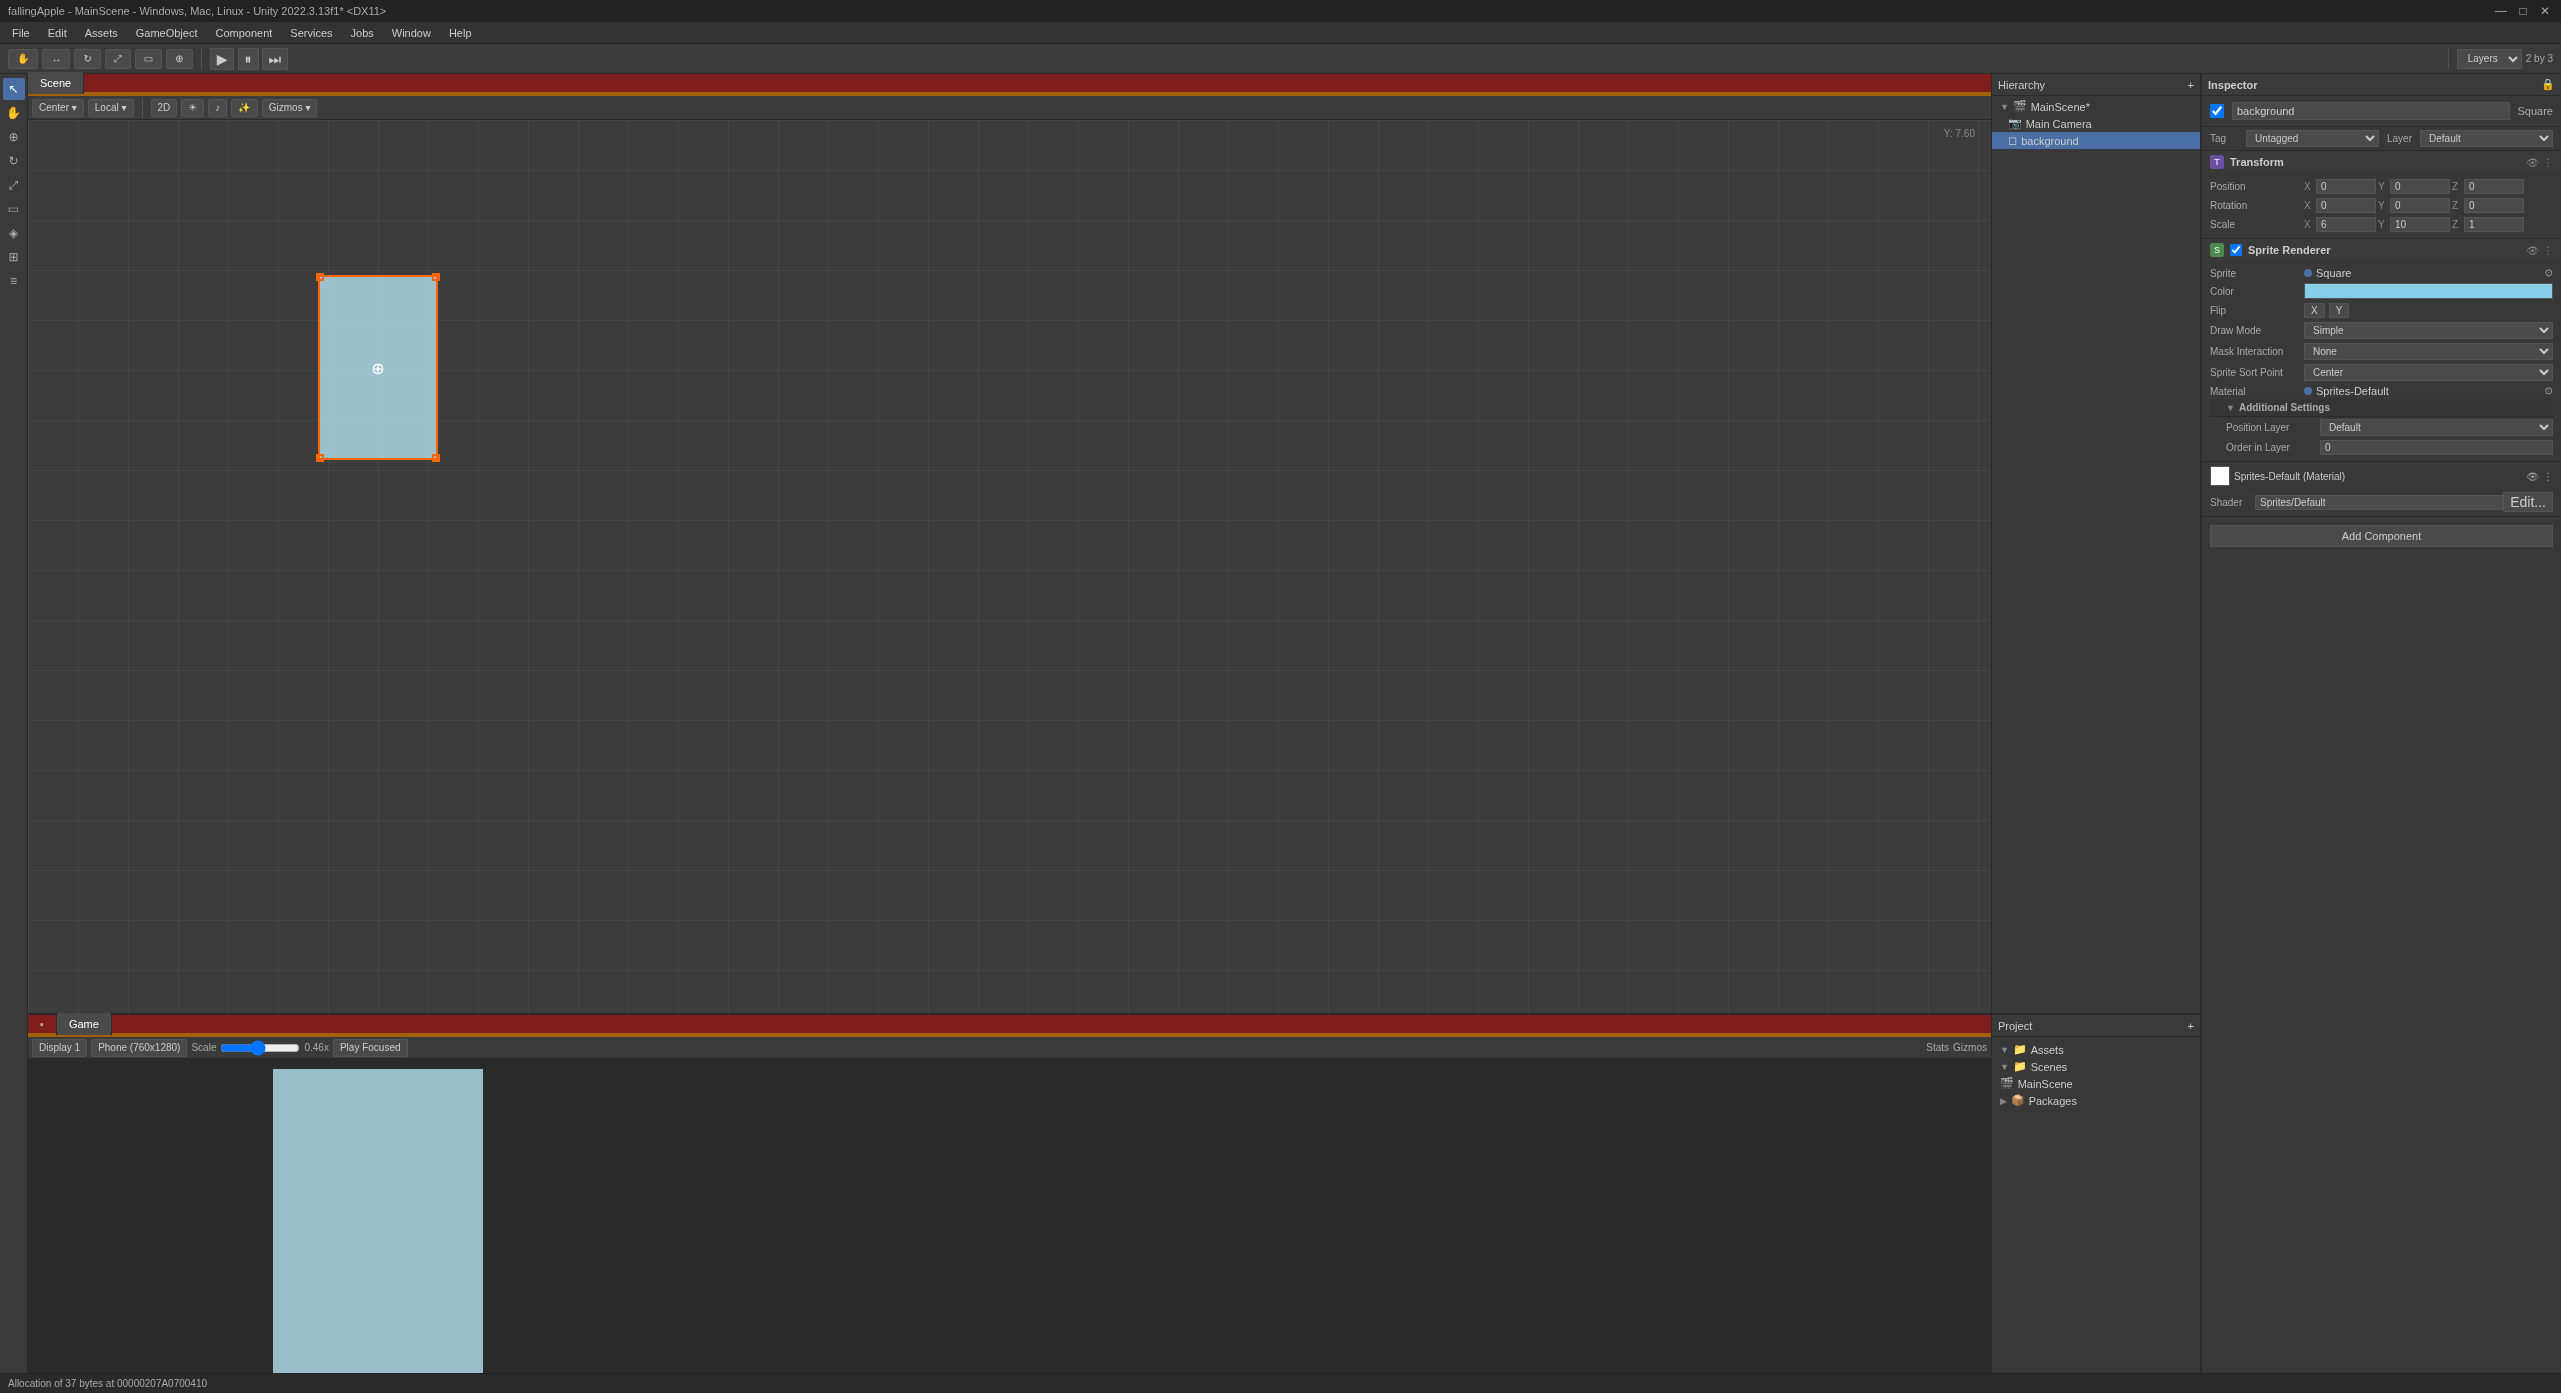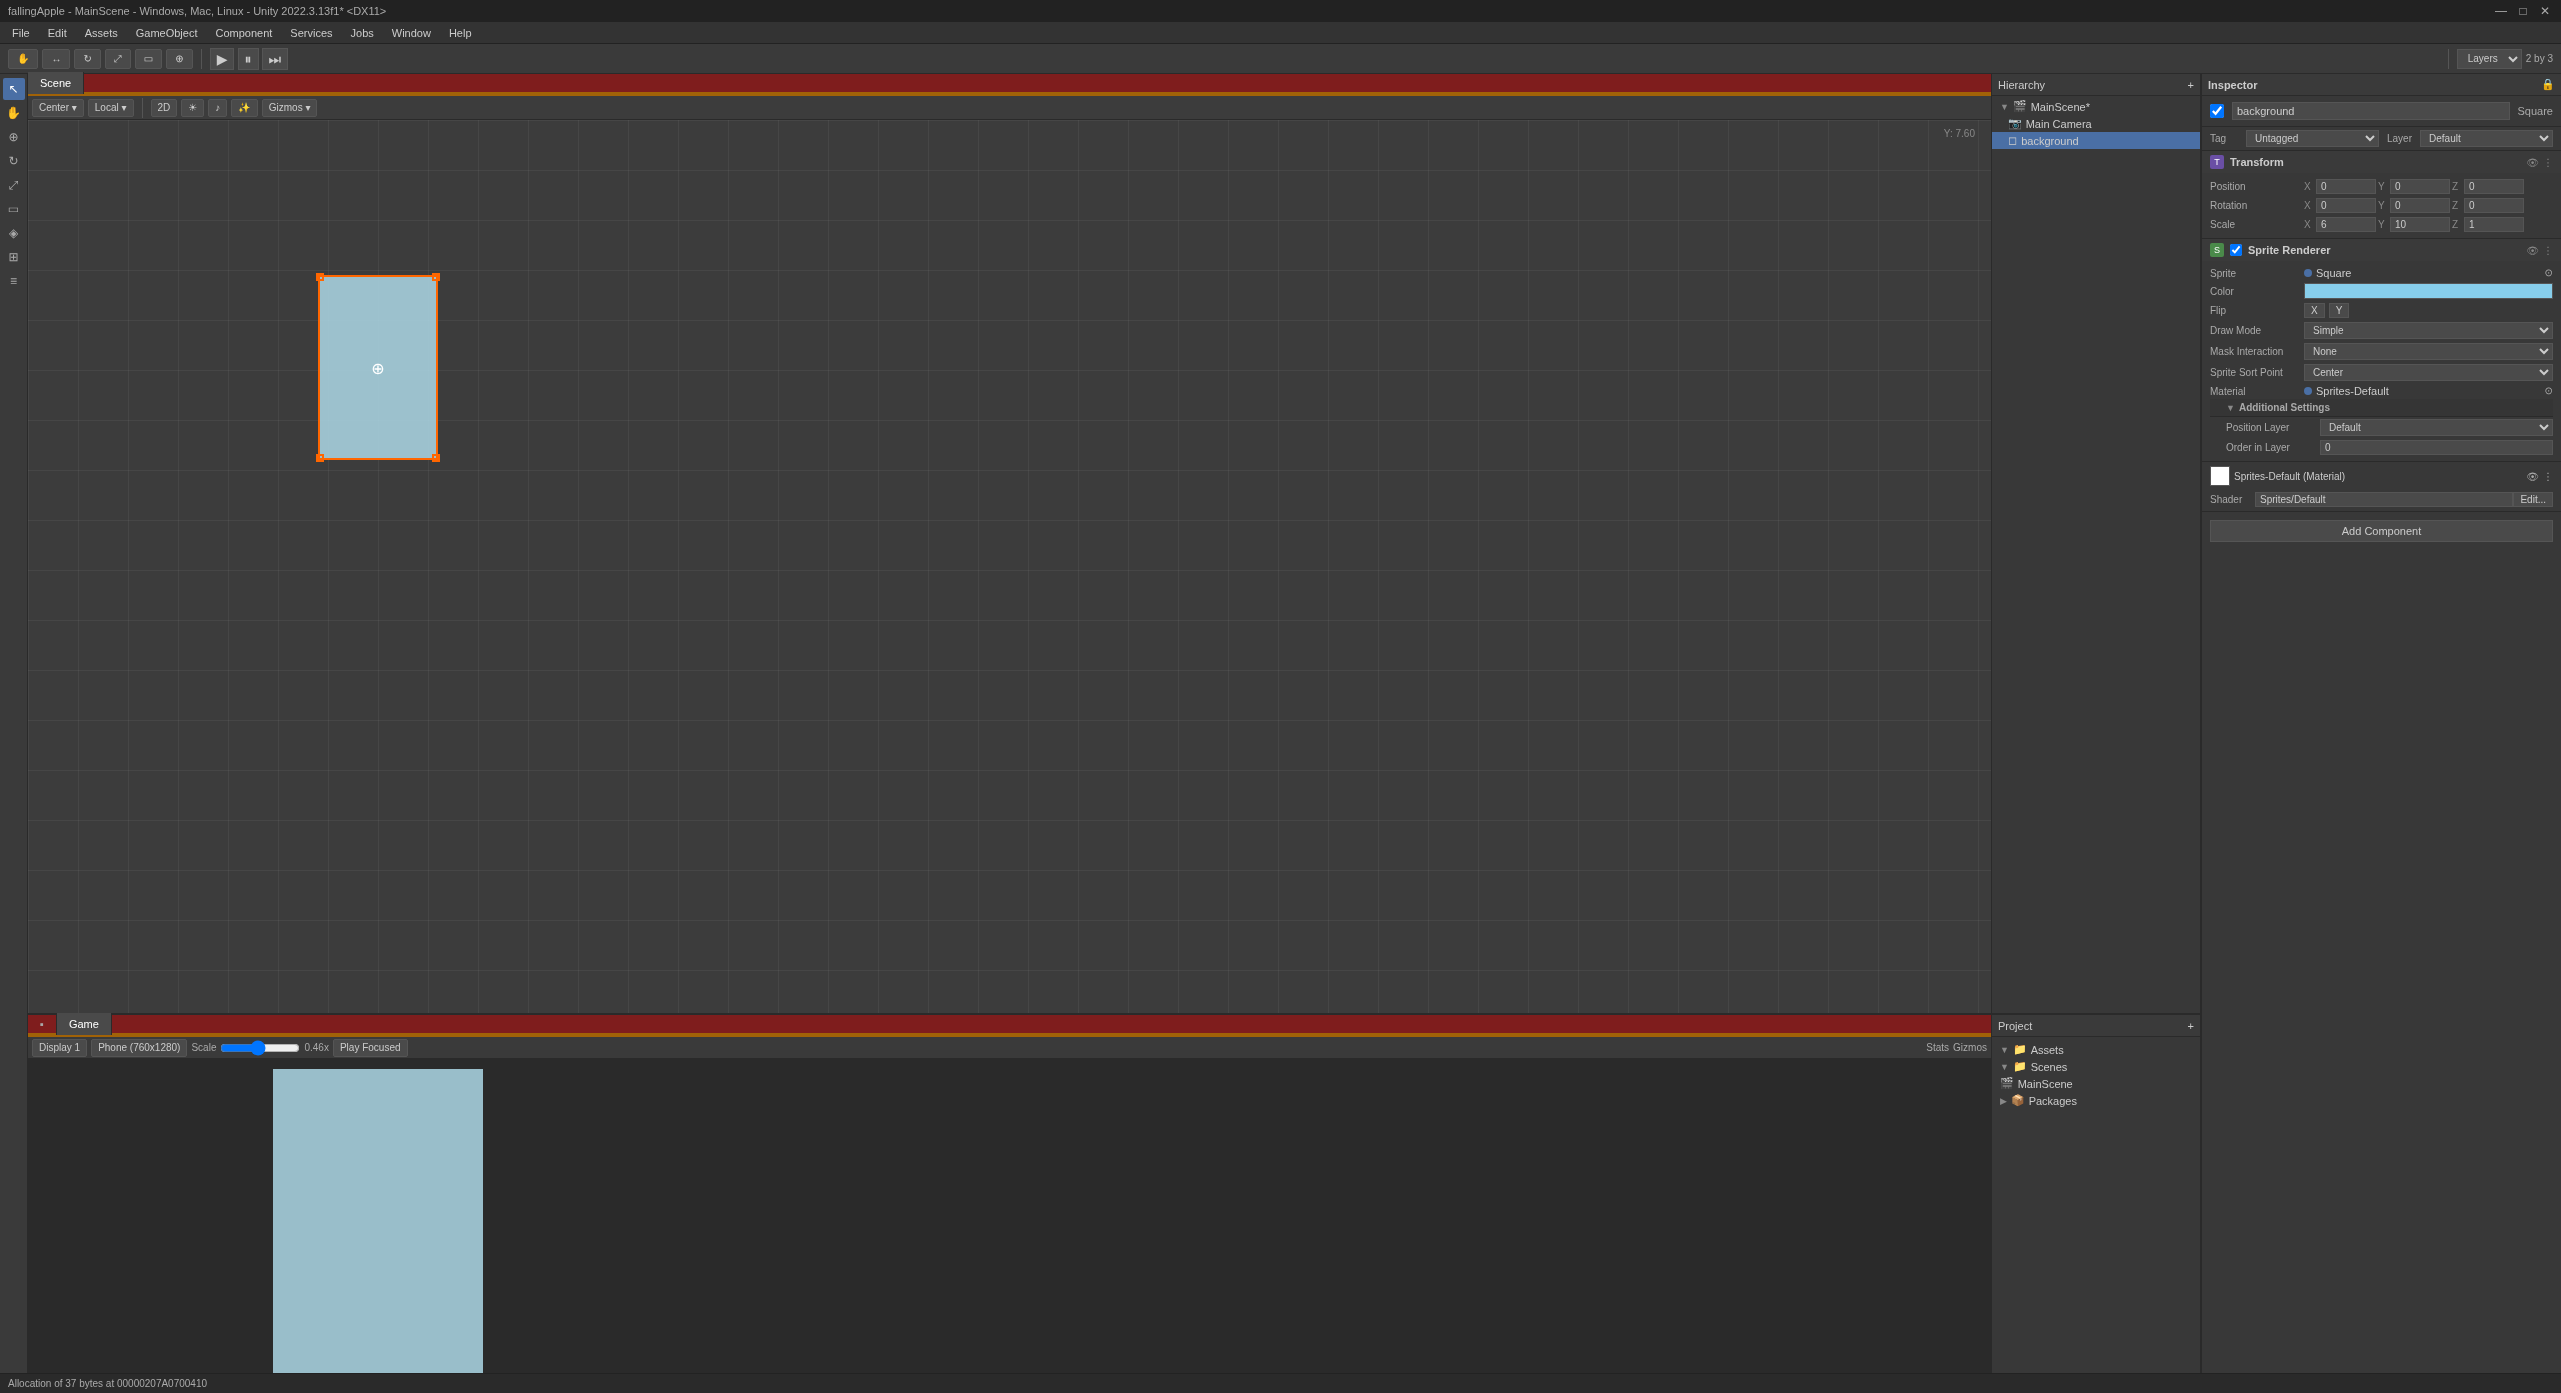--- a/index.html
+++ b/index.html
@@ -111,21 +111,21 @@
     
     
     .material-row { display: flex; align-items: center; gap: 4px; padding: 4px 8px; }
     .material-preview { width: 20px; height: 20px; background: white; border: 1px solid #555; }
     .material-name { font-size: 10px; color: #ccc; flex: 1; }
     
     
     .shader-row { display: flex; align-items: center; gap: 0; padding: 2px 8px 4px; }
     .shader-label { color: #aaa; font-size: 10px; width: 45px; }
     .shader-value { flex: 1; background: #4a4a4a; border: 1px solid #555; color: #ccc; font-size: 10px; padding: 1px 4px; }
-    .shader-edit-btn { background: #4a4a4a; border: 1px solid #555; color: #ccc; font-size: 10px; padding: 1px 6px; cursor: pointer; }
+    .shader-edit-btn { background: #4a4a4a; border: 1px solid #555; color: #ccc; font-size: 14px; padding: 1px 6px; cursor: pointer; }
     
     
     .statusbar { background: #2a2a2a; height: 20px; display: flex; align-items: center; padding: 0 8px; border-top: 1px solid #222; position: fixed; bottom: 0; left: 0; right: 0; }
     .status-text { font-size: 10px; color: #aaa; }
     
     
     ::-webkit-scrollbar { width: 6px; height: 6px; }
     ::-webkit-scrollbar-track { background: #2a2a2a; }
     ::-webkit-scrollbar-thumb { background: #555; border-radius: 3px; }
     .transform-icon { display: inline-block; width: 14px; height: 14px; background: #6a4fa5; border-radius: 2px; font-size: 9px; color: white; text-align: center; line-height: 14px; }

